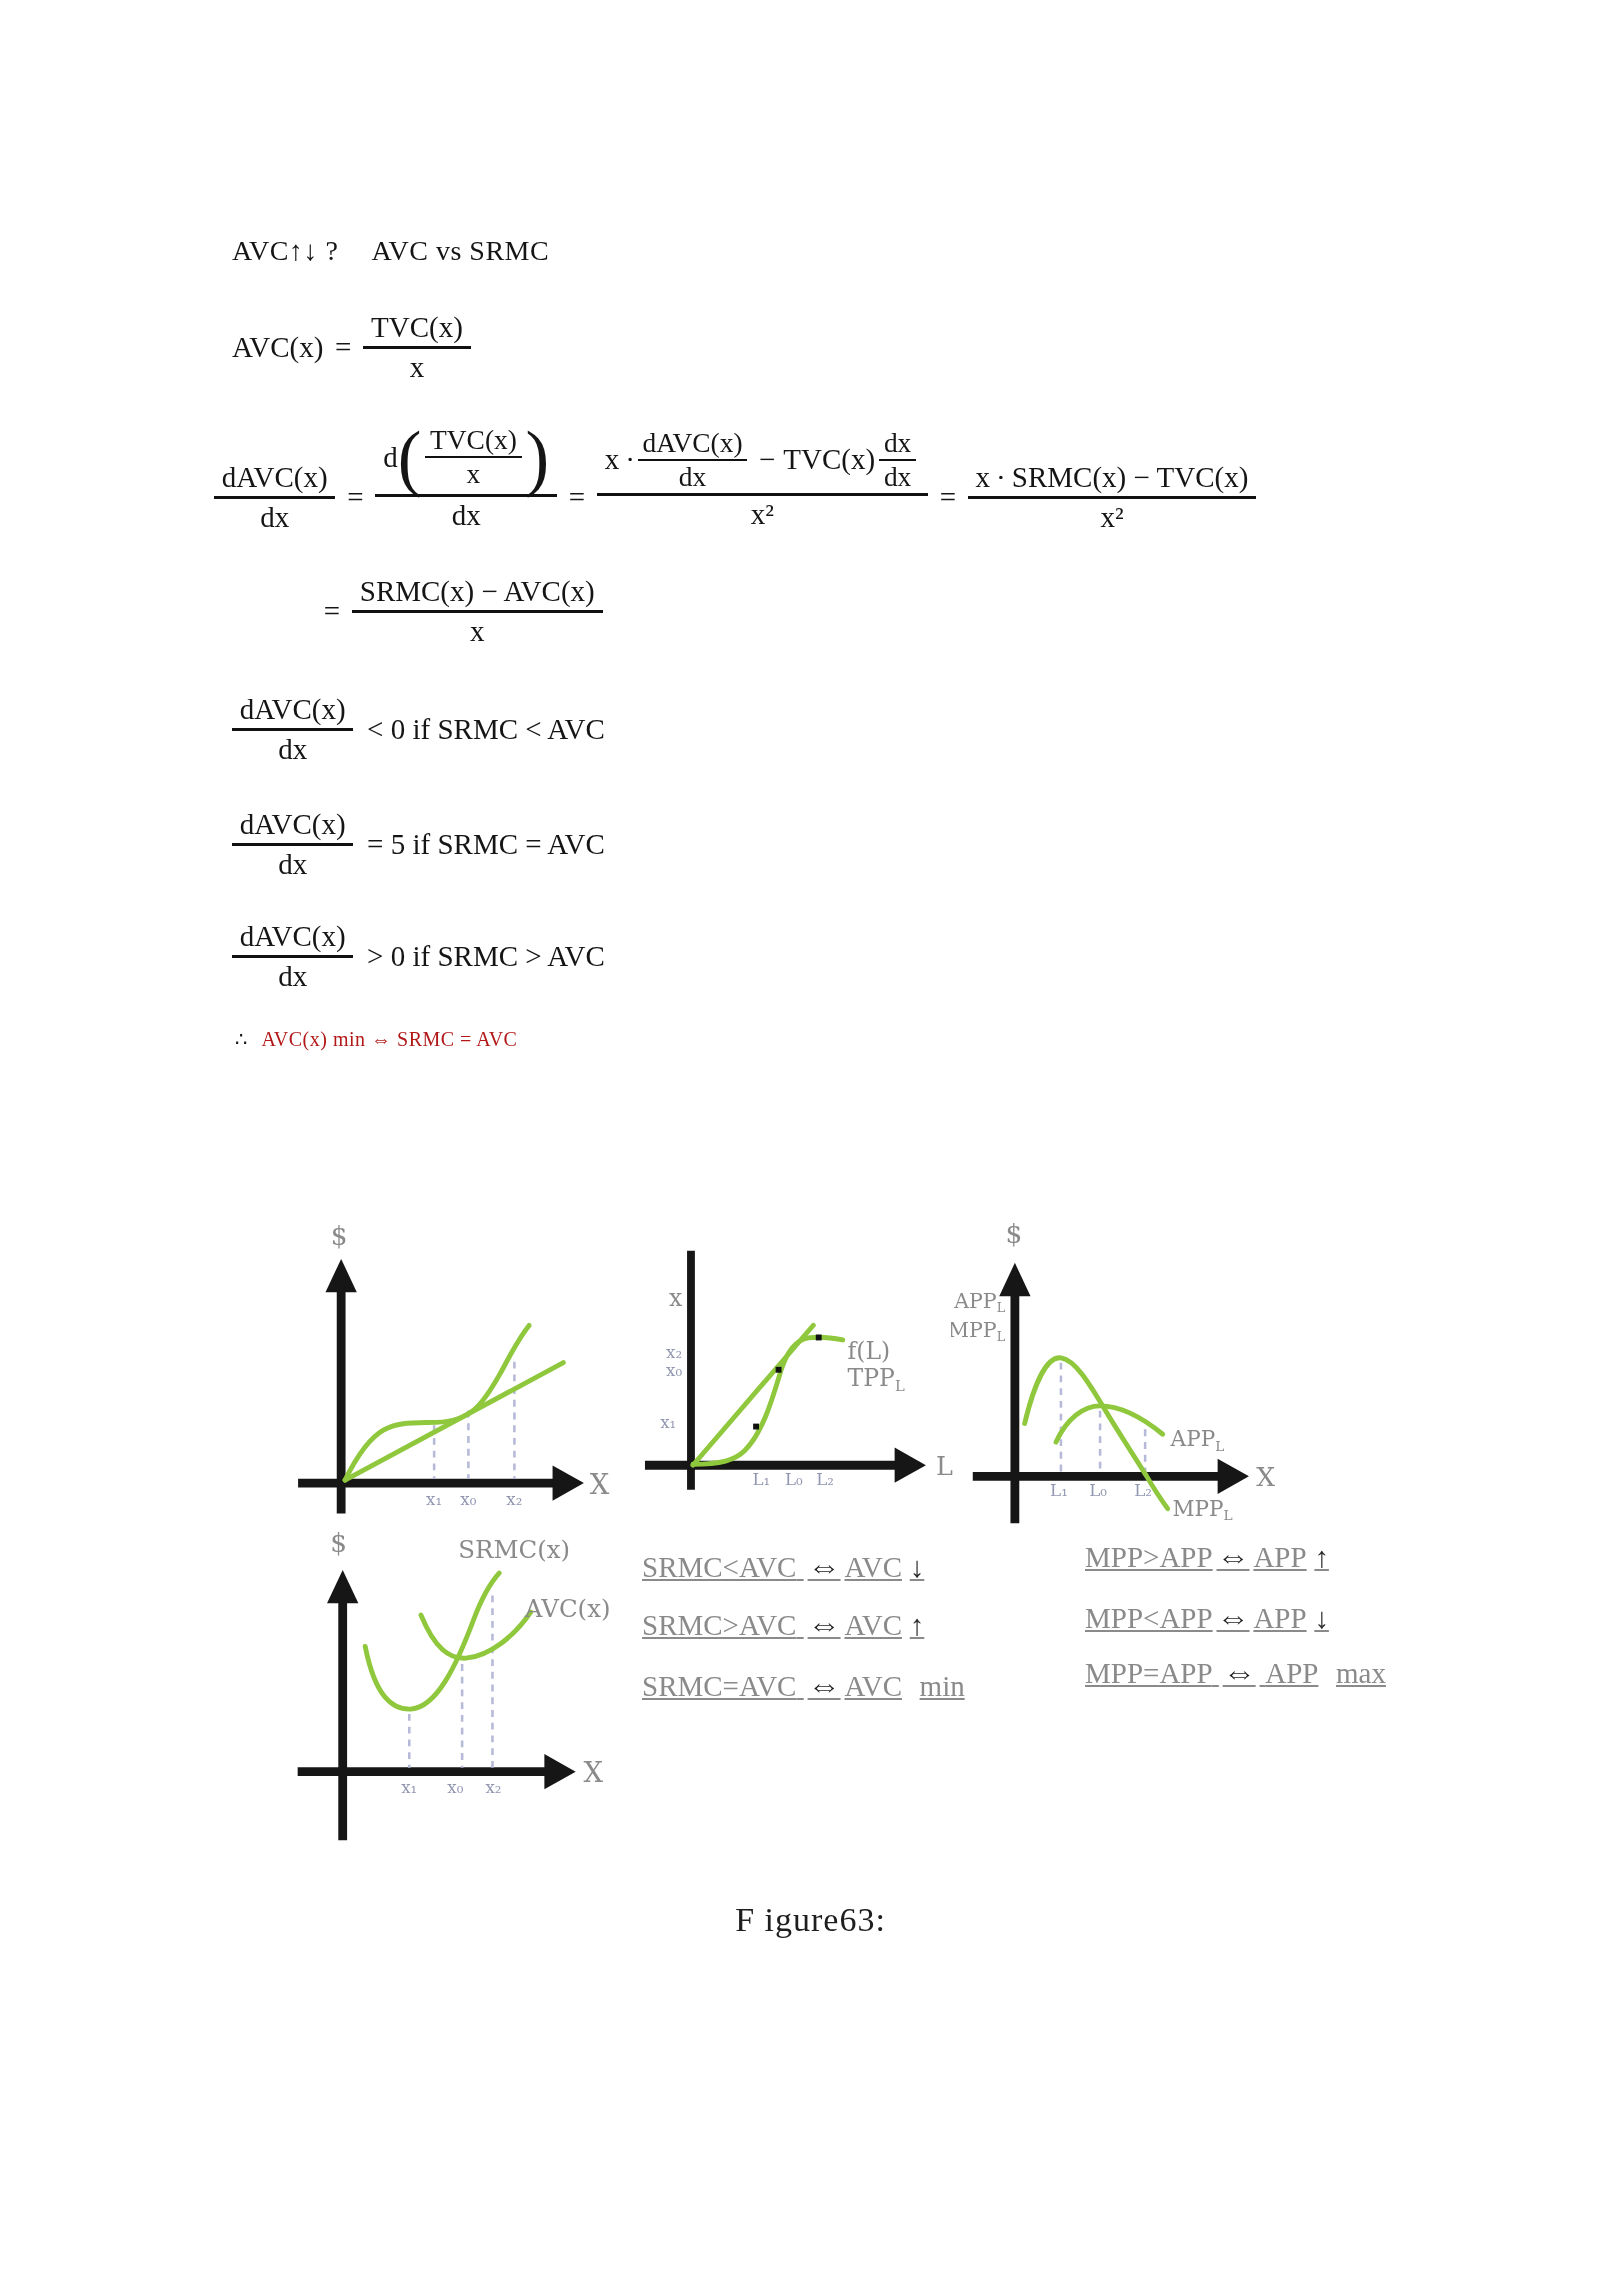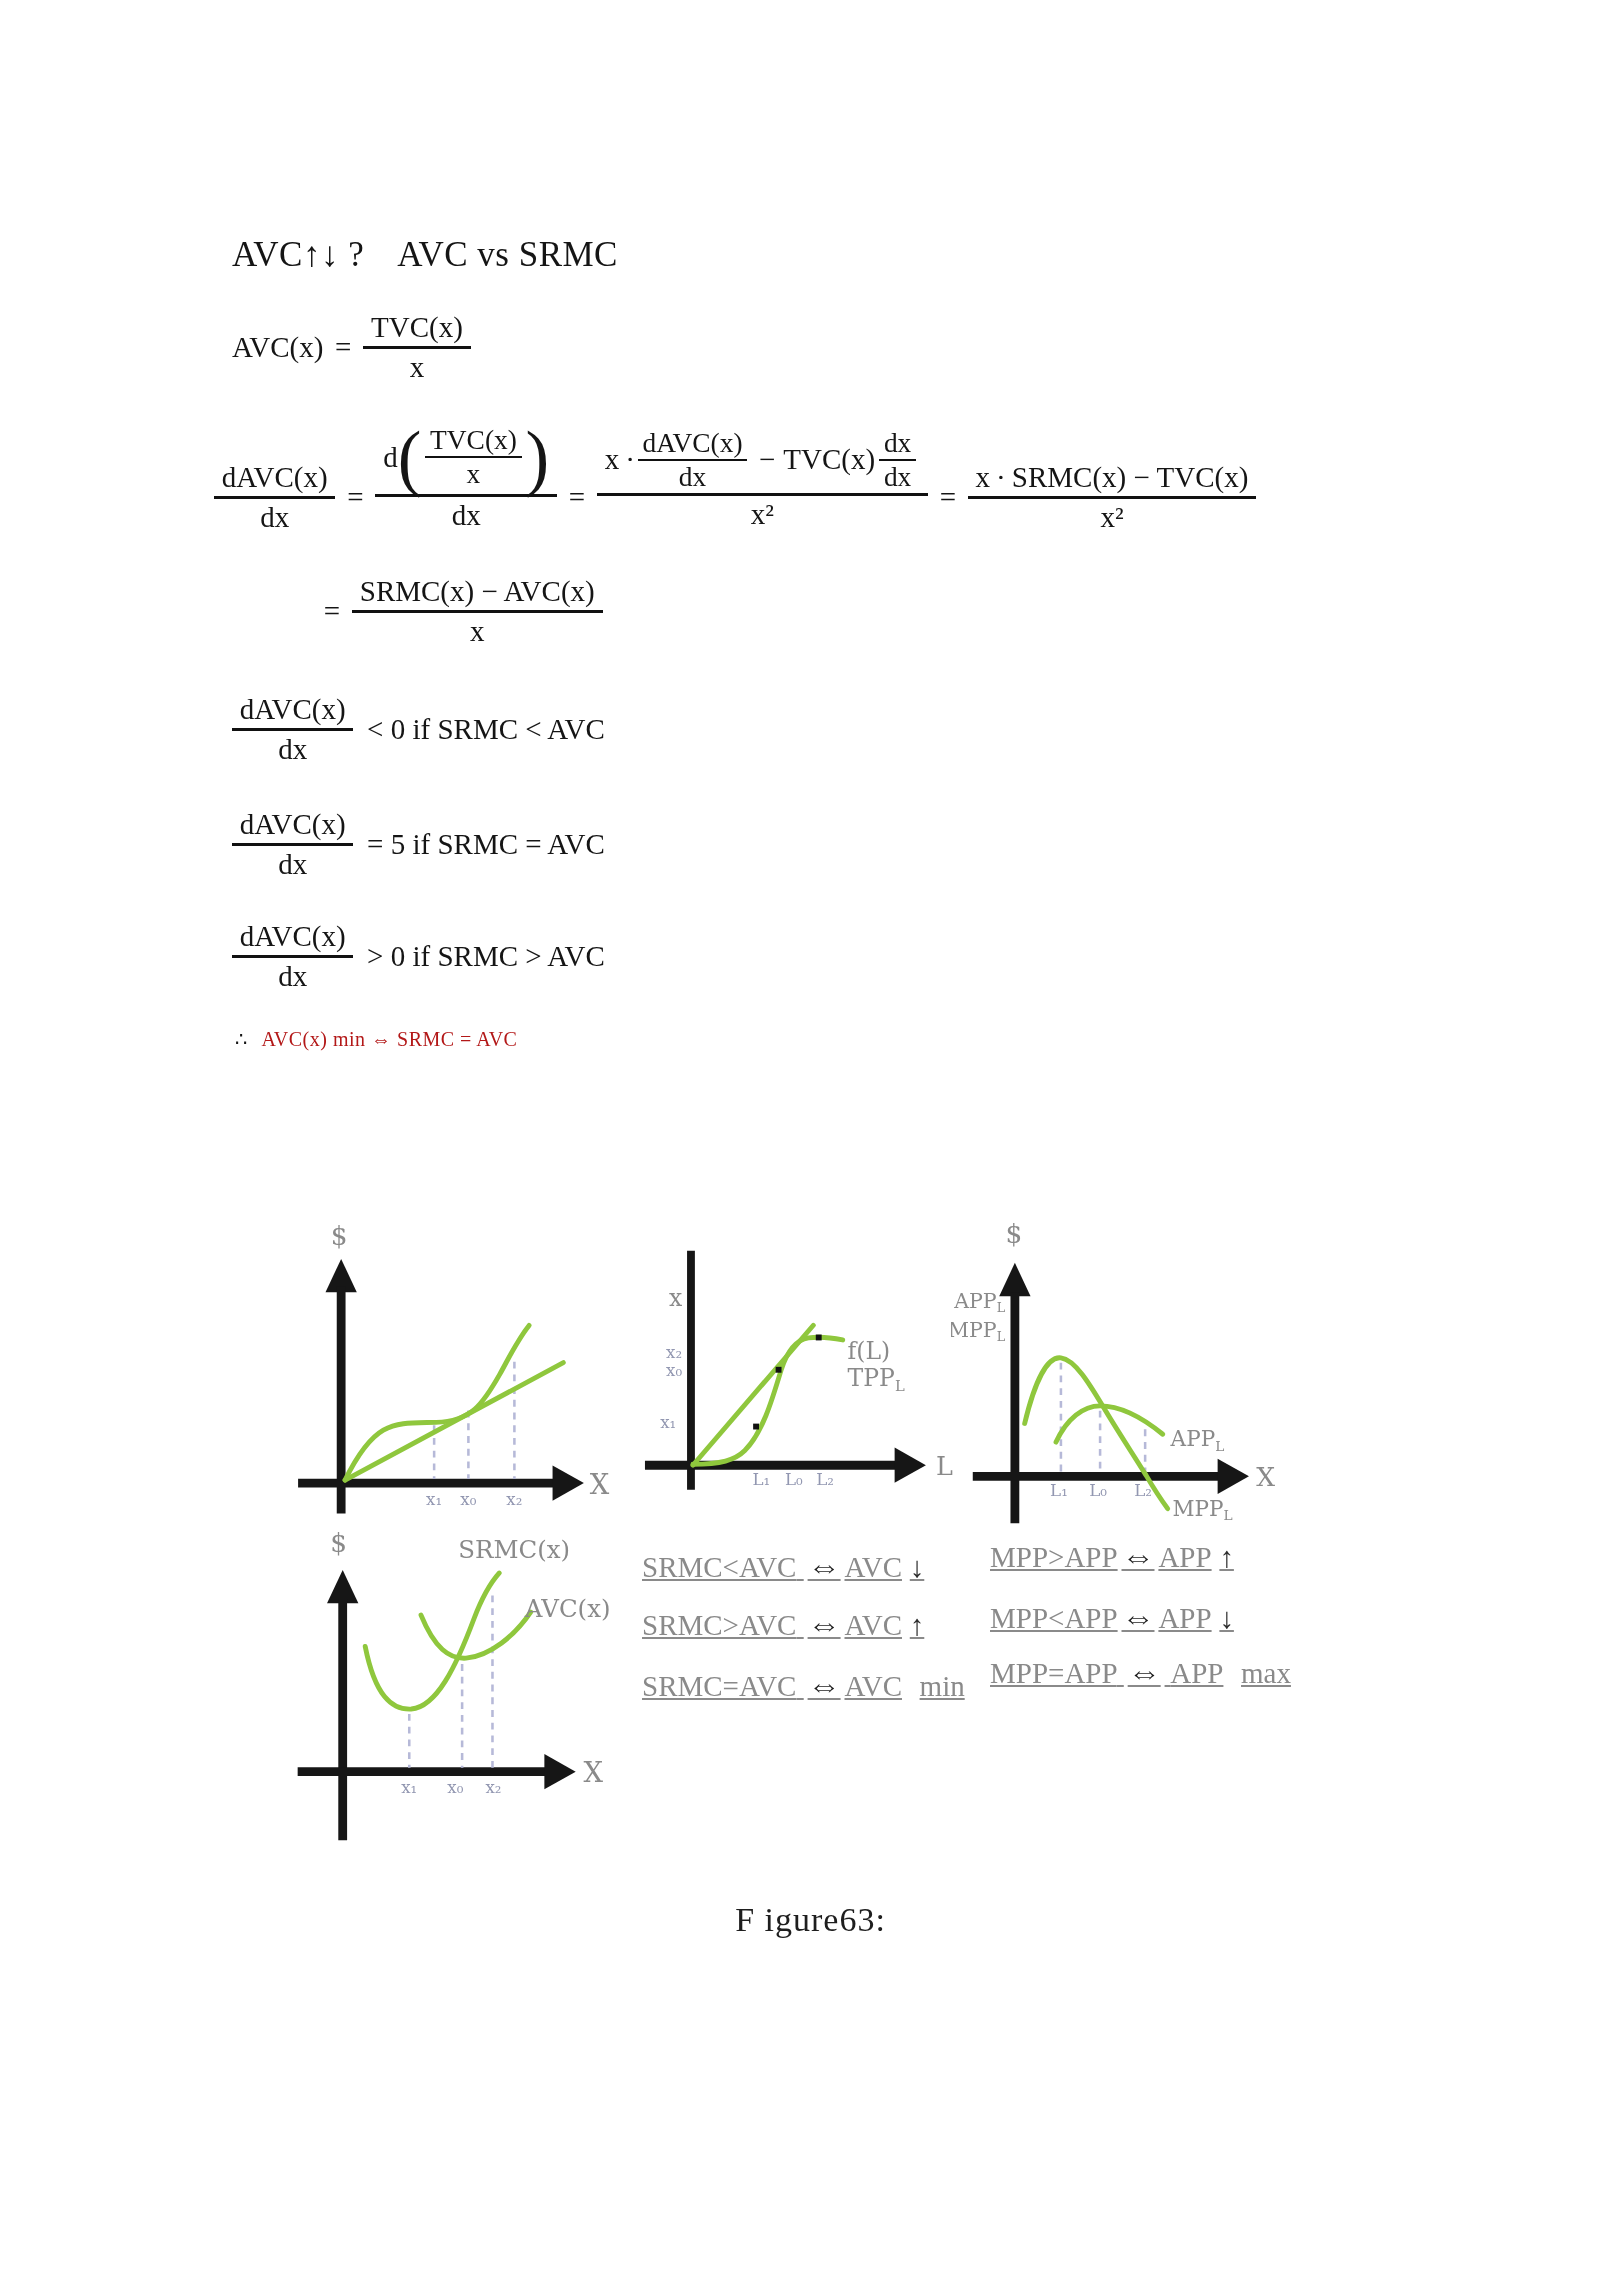--- a/index.html
+++ b/index.html
@@ -14,21 +14,21 @@
   .frac{display:inline-flex;flex-direction:column;}
   .frac>.num{padding:0 7.8px;display:inline-flex;align-items:center;}
   .frac>.den{align-self:stretch;text-align:center;border-top:3.9px solid #111;padding:0 7.8px;}
   .sfrac{display:inline-flex;flex-direction:column;align-items:center;font-size:27.4px;line-height:32px;margin:0 3.9px;}
   .sfrac>.num{padding:0 4.9px;}
   .sfrac>.den{align-self:stretch;text-align:center;border-top:2.9px solid #111;padding:0 4.9px;}
   .numrow{display:inline-flex;align-items:center;}
   .bigp{font-size:71px;line-height:74px;font-weight:400;transform:scaleY(1.05);}
   .mt40{margin-top:39px;} .mt60{margin-top:59px;} .mt7{margin-top:6.9px;} .mt0{margin-top:0;}
   .gap8{margin-left:7.8px;} .rest{margin-left:13.7px;}
-  .heading{font-size:35px;letter-spacing:0.5px;}
+  .heading{font-size:28px;letter-spacing:0.5px;}
   .heading .hgap{margin-left:33px;}
   .conclusion{font-size:20px;}
   .red{color:#b31818;margin-left:13.7px;letter-spacing:0.5px;}
 
   
   svg text{font-family:"DejaVu Serif","Liberation Serif","DejaVu Sans",serif;}
   .axis{stroke:#161616;stroke-width:9;fill:none;}
   .axis-thin{stroke:#161616;stroke-width:8;fill:none;}
   .curve{stroke:#8fc73d;stroke-width:5;fill:none;stroke-linecap:round;}
   .dash{stroke:#b6b9d8;stroke-width:2.6;fill:none;stroke-dasharray:7 6;}
@@ -215,21 +215,21 @@
     <text x="177" y="282" font-size="17" text-anchor="middle" class="tick">x₀</text>
     <text x="216" y="282" font-size="17" text-anchor="middle" class="tick">x₂</text>
   </svg>
 
   <div class="abs notes" style="left:642px;top:1547px;">
     <span class="note"><span>SRMC&lt;AVC</span> <span class="dbl">⇔</span><span>AVC</span><span class="mark-arrow">↓</span><span class="mark-word"></span></span>
     <span class="note" style="margin-top:17.6px;"><span>SRMC&gt;AVC</span> <span class="dbl">⇔</span><span>AVC</span><span class="mark-arrow">↑</span><span class="mark-word"></span></span>
     <span class="note" style="margin-top:21px;"><span>SRMC=AVC</span> <span class="dbl">⇔</span><span>AVC</span><span class="mark-arrow"></span><span class="mark-word">min</span></span>
   </div>
 
-  <div class="abs notes" style="left:990px;top:1537px;">
+  <div class="abs notes" style="left:1085px;top:1537px;">
     <span class="note"><span>MPP&gt;APP</span><span class="dbl">⇔</span><span>APP</span><span class="mark-arrow">↑</span><span class="mark-word"></span></span>
     <span class="note" style="margin-top:21px;"><span>MPP&lt;APP</span><span class="dbl">⇔</span><span>APP</span><span class="mark-arrow">↓</span><span class="mark-word"></span></span>
     <span class="note" style="margin-top:14.7px;"><span>MPP=APP</span> <span class="dbl">⇔</span> <span>APP</span><span class="mark-arrow"></span><span class="mark-word">max</span></span>
   </div>
 
   <div class="abs caption" style="left:0;top:1901px;">F igure63:</div>
 
 </div>
 
 

